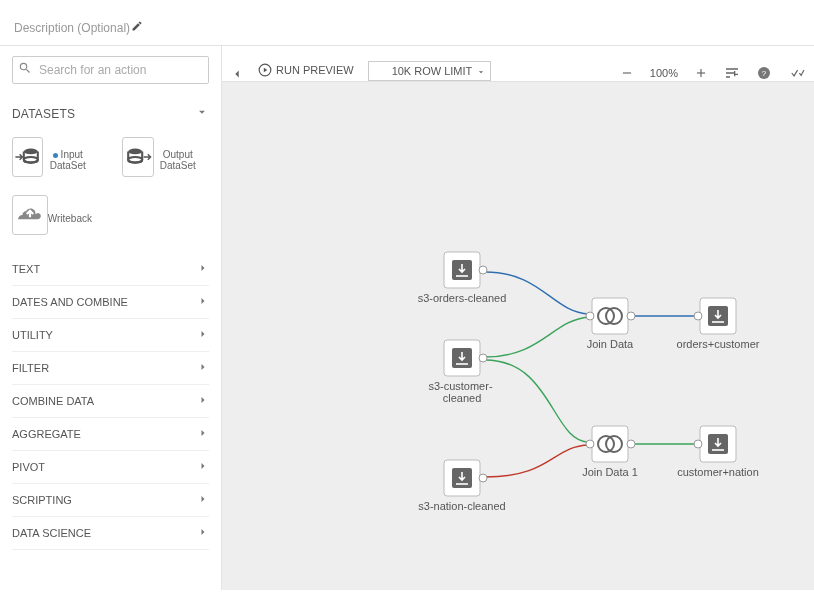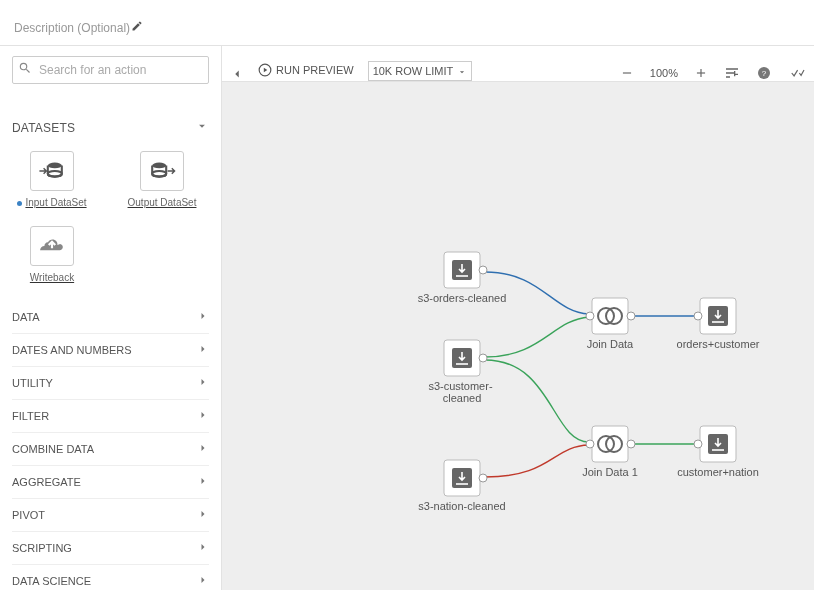--- a/index.html
+++ b/index.html
@@ -8,42 +8,42 @@
 
   .header { padding: 14px 14px 10px 14px; }
   .title { font-size: 16px; color: #555; font-weight: 400; }
   .desc-row { margin-top: 6px; color: #999; font-size: 12px; display: flex; align-items: center; gap: 1px; }
   .pencil { cursor: pointer; color: #555; }
 
   .hr { border: none; border-top: 1px solid #e2e2e2; margin: 0; }
 
   .main { display: flex; height: 544px; }
   .sidebar { width: 222px; border-right: 1px solid #e2e2e2; padding: 10px 12px; overflow-y: auto; }
-  .search-wrap { position: relative; margin-bottom: 28px; }
+  .search-wrap { position: relative; margin-bottom: 14px; }
   .search-input { width: 100%; padding: 6px 8px 6px 26px; border: 1px solid #ccc; border-radius: 2px; font-size: 12px; color: #333; }
   .search-input::placeholder { color: #aaa; }
   .search-icon { position: absolute; left: 6px; top: 5px; color: #888; }
 
   .section-head { display: flex; justify-content: space-between; align-items: center; font-size: 12px; font-weight: 400; color: #555; letter-spacing: .2px; cursor: pointer; padding: 7px 0; }
   .chev { color: #777; }
 
   .tiles { display: flex; gap: 30px; flex-wrap: wrap; margin: 8px 0 18px 0; }
-  .tile { display: flex; flex-direction: column; align-items: center; width: 80px; text-decoration: underline; }
+  .tile { display: flex; flex-direction: row; align-items: center; width: 80px; }
   .tile-box { width: 44px; height: 40px; border: 1px solid #ccc; border-radius: 3px; display: flex; align-items: center; justify-content: center; background: #fff; }
   .tile-label { font-size: 10px; color: #666; margin-top: 6px; text-align: center; }
   .tile-dot { width: 5px; height: 5px; background: #3b82c4; border-radius: 50%; display: inline-block; margin-right: 3px; vertical-align: middle; }
 
   .cat { display: flex; justify-content: space-between; align-items: center; padding: 9px 0; border-top: 1px solid #eee; color: #555; font-size: 11px; cursor: pointer; }
   .cat:first-of-type { border-top: none; }
 
   
   .canvas-wrap { flex: 1; position: relative; background: #eeeeee; }
   .toolbar { position: absolute; top: 0; left: 0; right: 0; height: 36px; background: #fff; border-bottom: 1px solid #e2e2e2; display: flex; align-items: flex-end; padding: 0 8px; gap: 10px; font-size: 11px; color: #555; }
   .tb-btn { display: flex; align-items: center; gap: 4px; cursor: pointer; padding: 4px 4px; }
-  .tb-select { border: 1px solid #ccc; padding: 3px 18px 3px 4px; font-size: 11px; position: relative; cursor: pointer; }
+  .tb-select { border: 1px solid #ccc; padding: 3px 18px 3px 23px; font-size: 11px; position: relative; cursor: pointer; }
   .tb-select .caret { position: absolute; right: 4px; top: 5px; color: #666; }
   .tb-right-group { margin-left: auto; display: flex; align-items: center; gap: 16px; }
   .tb-icon { cursor: pointer; color: #666; display: flex; align-items: center; }
 
   .canvas { position: absolute; top: 36px; left: 0; right: 0; bottom: 0; }
   .canvas svg { width: 100%; height: 100%; }
 
   .node-box { fill: #fff; stroke: #bbb; stroke-width: 1; }
   .node-label { font-size: 11px; fill: #555; text-anchor: middle; }
   .port { fill: #fff; stroke: #999; stroke-width: 1; }
@@ -119,27 +119,27 @@
             <path fill="#888" d="M19 11c.34-2.69-1.73-5-4.5-5-1.79 0-3.34 1-4.14 2.47C8.62 8.2 7 9.91 7 12c-2.21 0-4 1.79-4 4h18c1.66 0 3-1.34 3-3 0-1.48-1.08-2.7-2.5-2.94z" transform="translate(-2,-2)"></path>
             <path d="M12 12V6m-3 3l3-3 3 3" fill="none" stroke="#fff" stroke-width="2"></path>
           </svg>
         </div>
         <div class="tile-label">Writeback</div>
       </div>
     </div>
 
     <div id="cat-list">
         <div class="cat">
-          <span>DATA</span>
-          <span class="chev"><svg width="12" height="12" viewBox="0 0 24 24">
-              <path fill="currentColor" d="M9 6l6 6-6 6z"></path>
-            </svg></span>
-        </div>
-        <div class="cat">
-          <span>DATES AND NUMBERS</span>
+          <span>TEXT</span>
+          <span class="chev"><svg width="12" height="12" viewBox="0 0 24 24">
+              <path fill="currentColor" d="M9 6l6 6-6 6z"></path>
+            </svg></span>
+        </div>
+        <div class="cat">
+          <span>DATES AND COMBINE</span>
           <span class="chev"><svg width="12" height="12" viewBox="0 0 24 24">
               <path fill="currentColor" d="M9 6l6 6-6 6z"></path>
             </svg></span>
         </div>
         <div class="cat">
           <span>UTILITY</span>
           <span class="chev"><svg width="12" height="12" viewBox="0 0 24 24">
               <path fill="currentColor" d="M9 6l6 6-6 6z"></path>
             </svg></span>
         </div>

